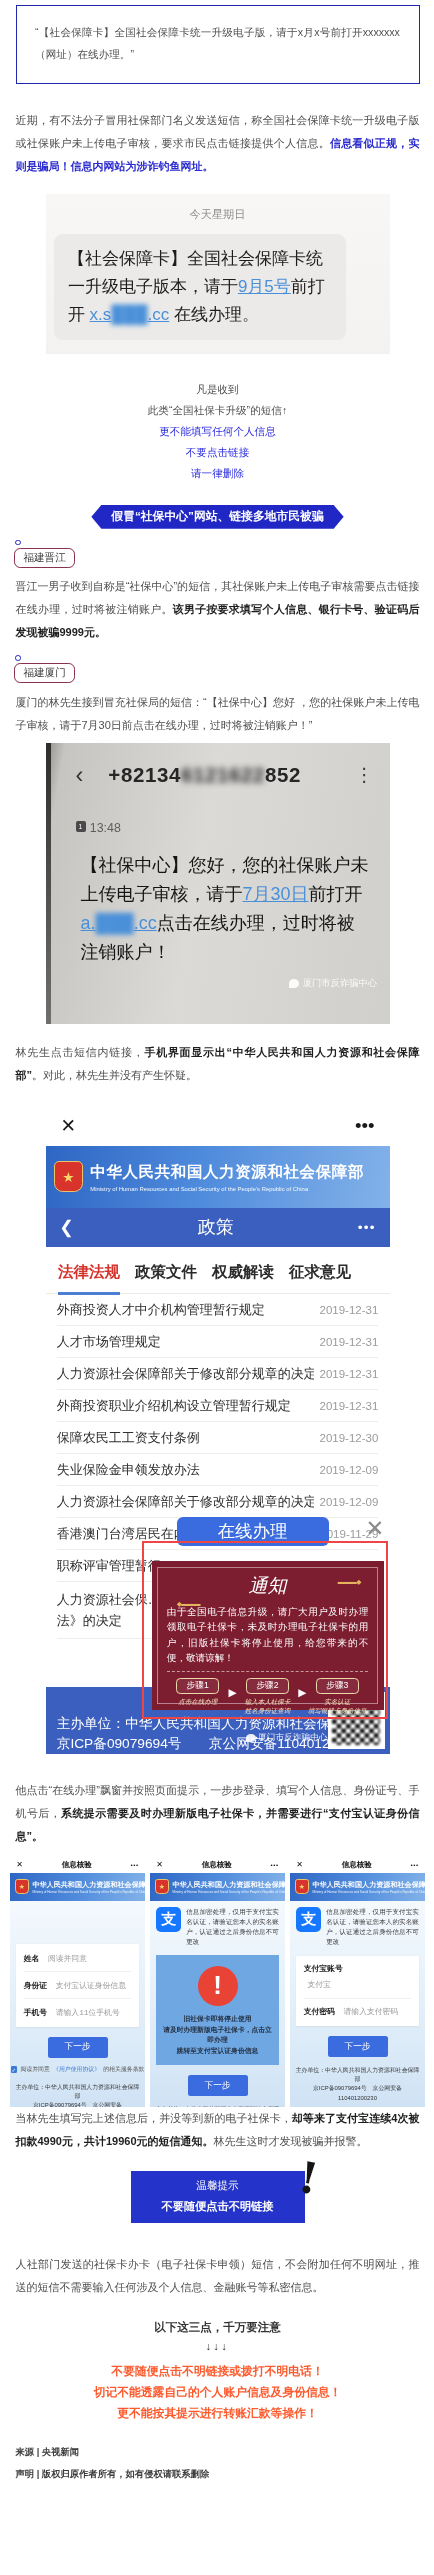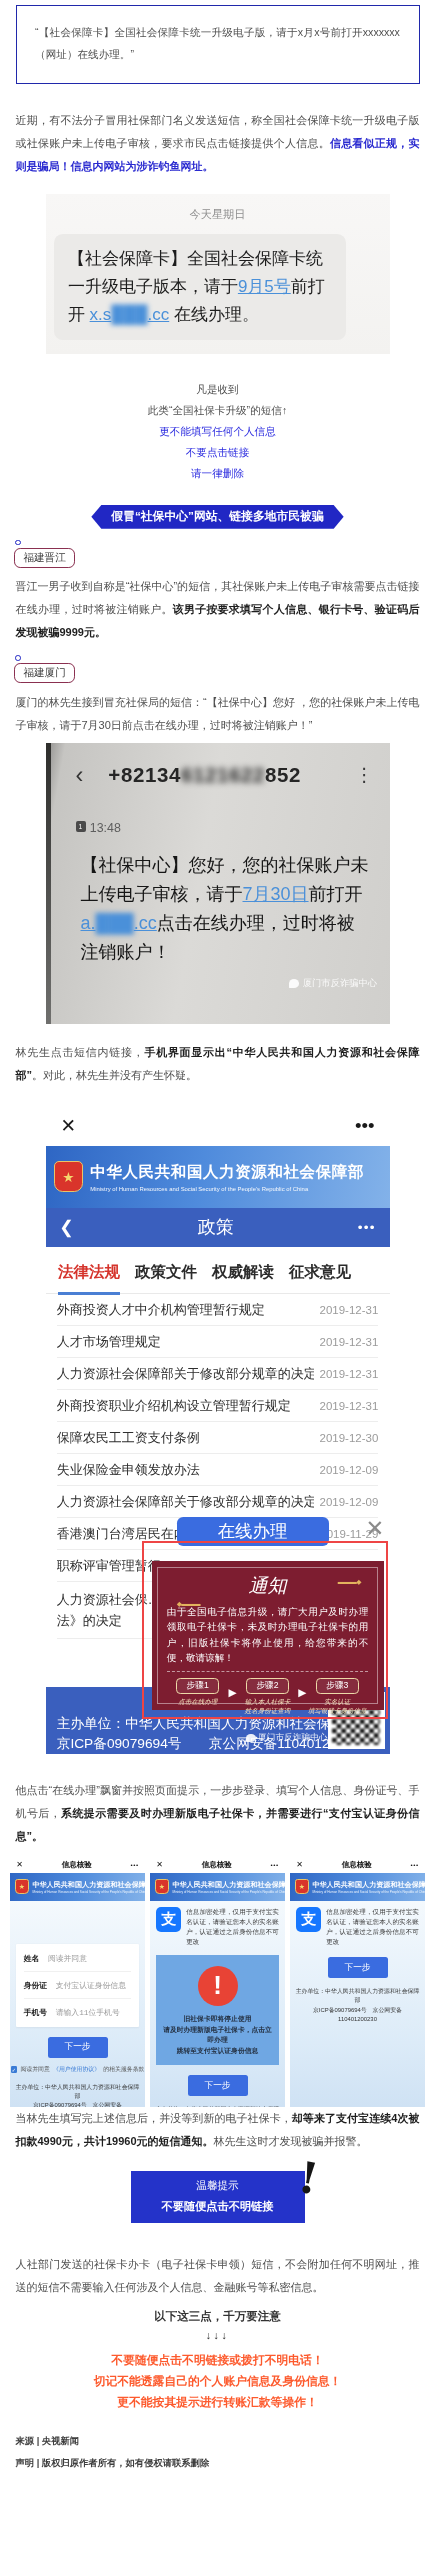--- a/index.html
+++ b/index.html
@@ -126,21 +126,21 @@
   .pz-alert-t { margin-top:8px; font-size:6.8px; color:#253244; font-weight:bold; line-height:10.6px; }
 
   
   .tip { position:relative; width:174px; margin:18.6px auto 0; background:#2433c9; color:#fff; text-align:center; padding:8px 0 9.3px; }
   .tip-title { font-size:10.6px; }
   .tip-bold { font-size:11.2px; font-weight:bold; margin-top:5.6px; }
   .tip-mark { position:absolute; right:-13.7px; top:-18.6px; color:#151515; font-size:43px; font-weight:bold; font-family:"DejaVu Serif","Liberation Serif",serif; transform:rotate(10deg); }
   .mt-notice { margin-top:30px; }
 
   
-  .att-head { margin-top:10px; text-align:center; font-size:11.5px; font-weight:bold; color:#333; }
+  .att-head { margin-top:21px; text-align:center; font-size:11.5px; font-weight:bold; color:#333; }
   .att-arrows { margin-top:5px; text-align:center; font-size:10.6px; color:#333; letter-spacing:2.5px; }
   .att-points { margin-top:8.7px; text-align:center; font-size:11.8px; font-weight:bold; color:#fd5a2d; line-height:21px; }
 
   
   .pfoot { margin:22.4px 15.5px 0; font-size:9.3px; color:#3d3d3d; font-weight:bold; }
   .pfoot div + div { margin-top:9.3px; }
   .pad-bottom { height:12.4px; }
 </style>
 </head>
 <body>
@@ -408,20 +408,27 @@
           <div class="emblem emblem-sm">★</div>
           <div>
             <div class="pz-b-cn">中华人民共和国人力资源和社会保障部</div>
             <div class="pz-b-en">Ministry of Human Resources and Social Security of the People's Republic of China</div>
           </div>
         </div>
       <div class="pz-ali">
           <div class="pz-ali-icon">支</div>
           <div class="pz-ali-note">信息加密处理，仅用于支付宝实名认证，请验证您本人的实名账户，认证通过之后身份信息不可更改</div>
         </div>
+      <div class="pz-card">
+        <div class="pz-field-stack"><span class="pz-flabel">支付宝账号</span><span class="pz-fvalue">支付宝</span></div>
+        <div class="pz-field">
+            <span class="pz-flabel">支付密码</span>
+            <span class="pz-fvalue">请输入支付密码</span>
+          </div>
+      </div>
       <div class="pz-next">下一步</div>
       <div class="pz-foot">
           <div>主办单位：中华人民共和国人力资源和社会保障部</div>
           <div>京ICP备09079694号　京公网安备110401200230</div>
         </div>
     </div>
 
   </div>
 
   

